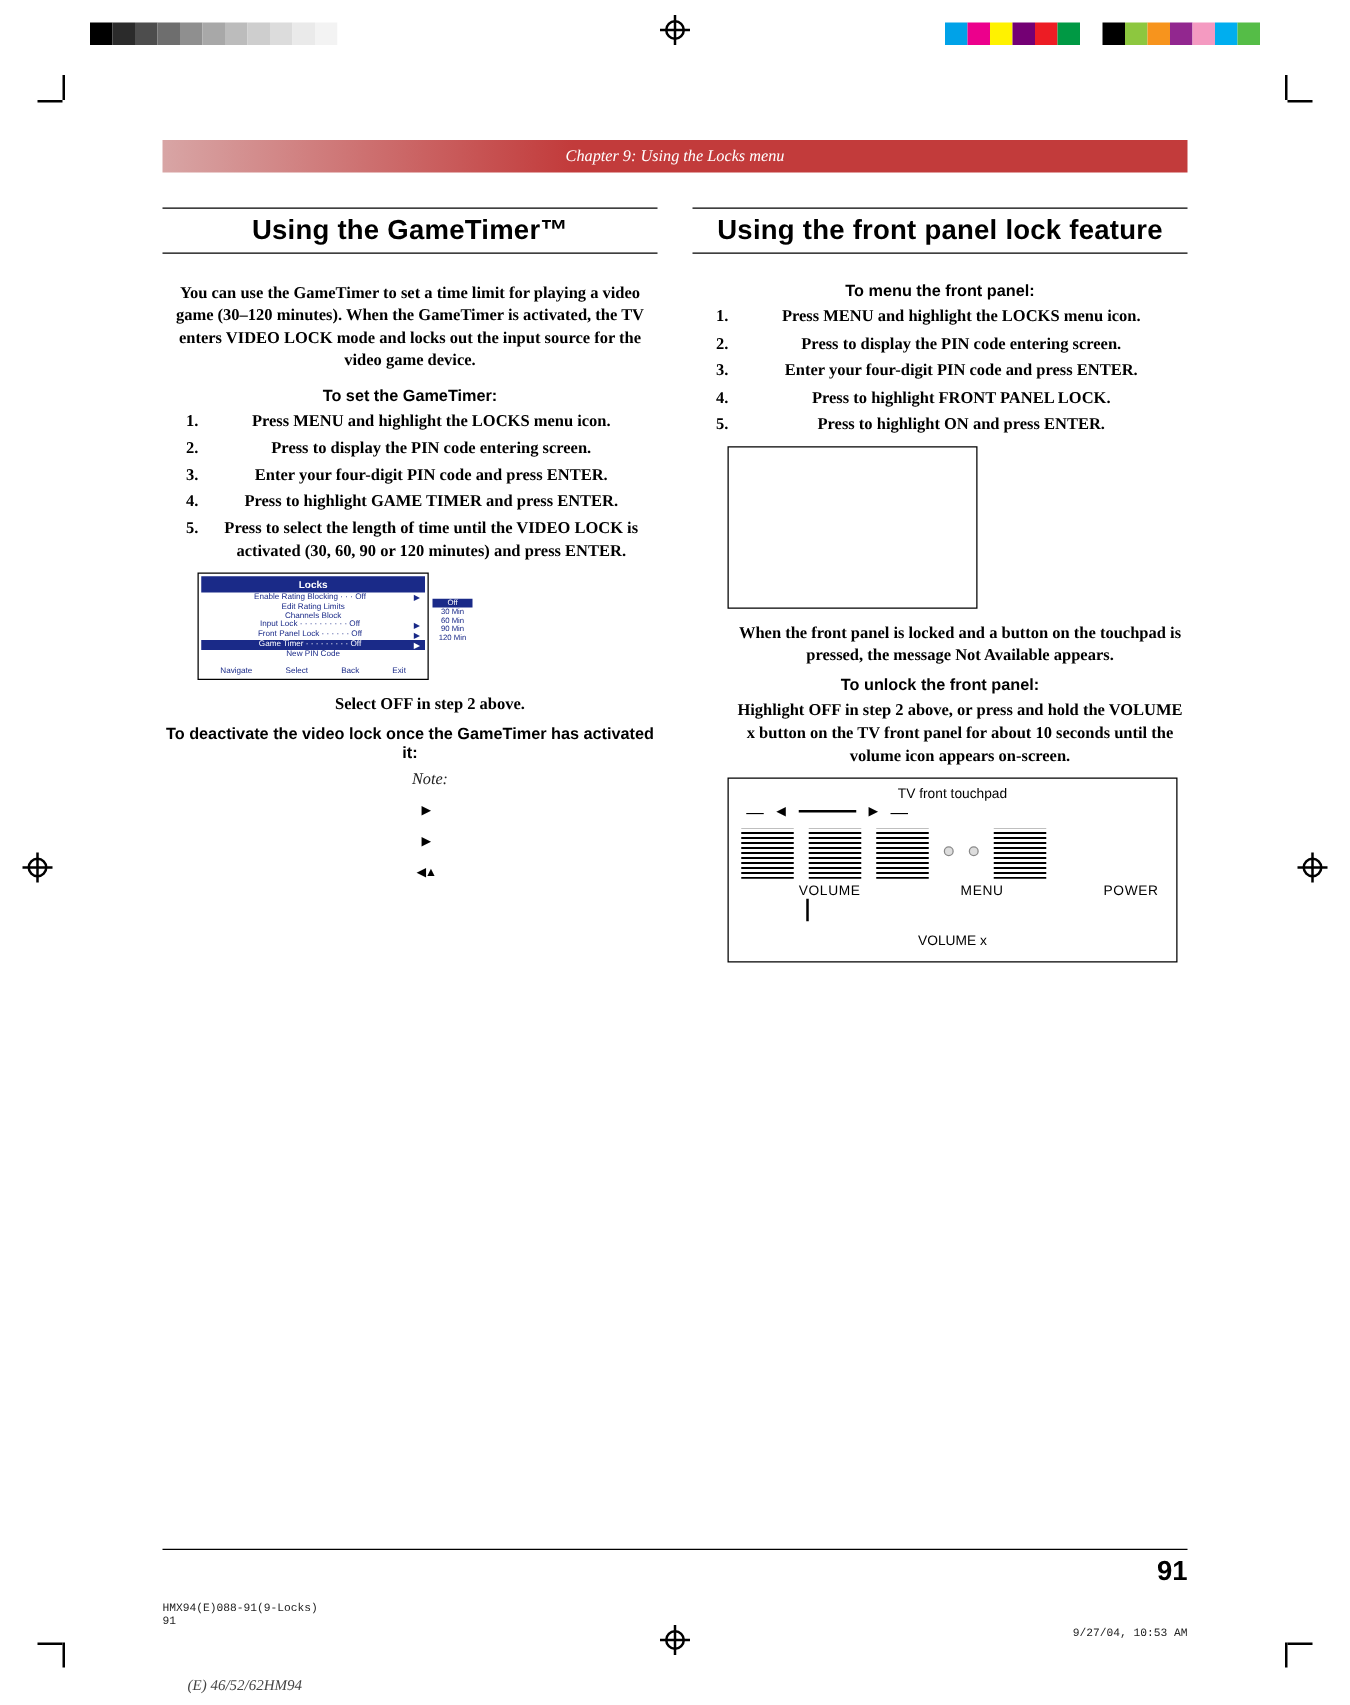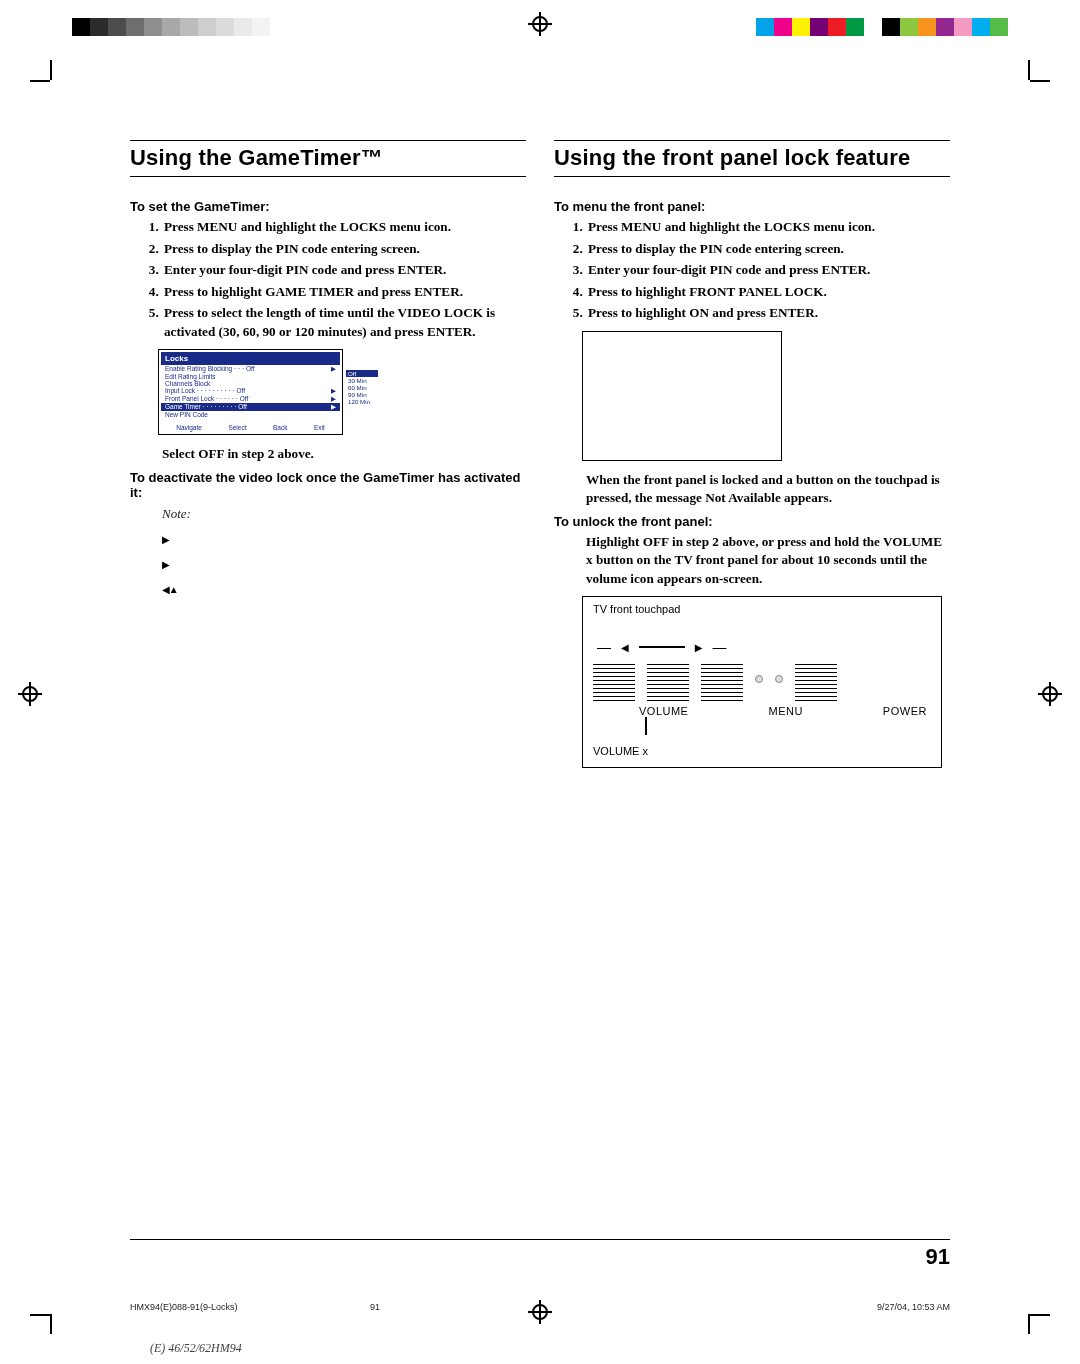--- a/index.html
+++ b/index.html
@@ -68,21 +68,21 @@
     height: 26px;
     background: linear-gradient(to right, #d8a5a5 0%, #c23b3b 40%, #c23b3b 100%);
     display:flex; align-items:center; justify-content:center;
     color:#fff; font-style: italic; font-size: 13px;
   }
   .columns {
     display: flex;
     gap: 28px;
     margin-top: 28px;
   }
-  .col { flex:1; min-width:0; }
+  .col { flex:1; min-width:0;text-align:center; }
   .h2 {
     font-family: Arial, Helvetica, sans-serif;
     font-weight: 900;
     font-size: 22px;
     letter-spacing: 0.2px;
     border-top: 1.5px solid #000;
     border-bottom: 1px solid #000;
     padding: 4px 0 6px 0;
     line-height: 1.15;
     margin-bottom: 22px;
@@ -153,21 +153,21 @@
 
   
   .touchpad {
     border:1px solid #000;
     font-family: Arial, Helvetica, sans-serif;
     font-size: 11px;
     margin: 8px 0 0 28px;
     padding: 6px 10px 10px 10px;
     width: 360px;
   }
-  .touchpad .label { font-size: 11px; margin-bottom:24px; }
+  .touchpad .label { font-size: 11px; margin-bottom:0; }
   .touchpad .panel { display:flex; align-items:flex-start; gap:12px; margin-top:6px; }
   .hatch {
     width:42px; height:40px;
     background: repeating-linear-gradient(0deg, #000 0, #000 1.5px, #fff 1.5px, #fff 4px);
   }
   .touchpad .arrows { display:flex; align-items:center; gap:10px; margin-left:4px; margin-bottom:4px;}
   .touchpad .arrows .line { height:1.5px; width:46px; background:#000; }
   .touchpad .arr { font-size:10px; }
   .touchpad .dot { width:8px;height:8px;border-radius:50%;border:1px solid #888;background:#ddd; margin-top:14px; }
   .touchpad .btnlabels { display:flex; gap: 80px; margin-left: 46px; margin-top:4px; font-size:11px; letter-spacing:0.5px;}
@@ -184,23 +184,24 @@
     font-size:10px;
   }
   .footer .copy { flex:1; text-align:center; font-family: Arial, sans-serif; font-size:8.5px; color:#333; }
   .pagenum { font-family: Arial, Helvetica, sans-serif; font-weight:900; font-size:22px; }
 
   .slugline {
     position:absolute;
     bottom: 52px;
     left:130px; right:130px;
     display:flex;
-    font-family: Liberation Sans, sans-serif;
+    font-family: Liberation Mono, monospace;
     font-size:9px;
     color:#222;
+    flex-direction:column;
   }
   .slugline .sl-left { width: 240px; }
   .slugline .sl-mid  { width: 240px; }
   .slugline .sl-right{ flex:1; text-align:right; padding-left:110px;}
 
   .trimtext {
     position:absolute;
     bottom: 8px; left:150px;
     font-family: "Times New Roman", serif;
     font-style: italic;
@@ -254,25 +255,27 @@
     <div class="circ"></div>
   </div>
 <div class="side-reg right">
     <div class="circ"></div>
   </div>
 <div class="bottom-reg">
     <div class="circ"></div>
   </div>
 
 <div class="page">
+  <div class="chapterbar">Chapter 9: Using the Locks menu</div>
 
   <div class="columns">
 
     <div class="col">
       <div class="h2">Using the GameTimer™</div>
+      <div class="bodybold">You can use the GameTimer to set a time limit for playing a video game (30–120 minutes). When the GameTimer is activated, the TV enters VIDEO LOCK mode and locks out the input source for the video game device.</div>
 
       <div class="subhead">To set the GameTimer:</div>
       <ol class="steps" id="steps-set">
           <li>Press MENU and highlight the LOCKS menu icon.</li>
           <li>Press  to display the PIN code entering screen.</li>
           <li>Enter your four-digit PIN code and press ENTER.</li>
           <li>Press  to highlight GAME TIMER and press ENTER.</li>
           <li>Press  to select the length of time until the VIDEO LOCK is activated (30, 60, 90 or 120 minutes) and press ENTER.</li>
         </ol>
 

